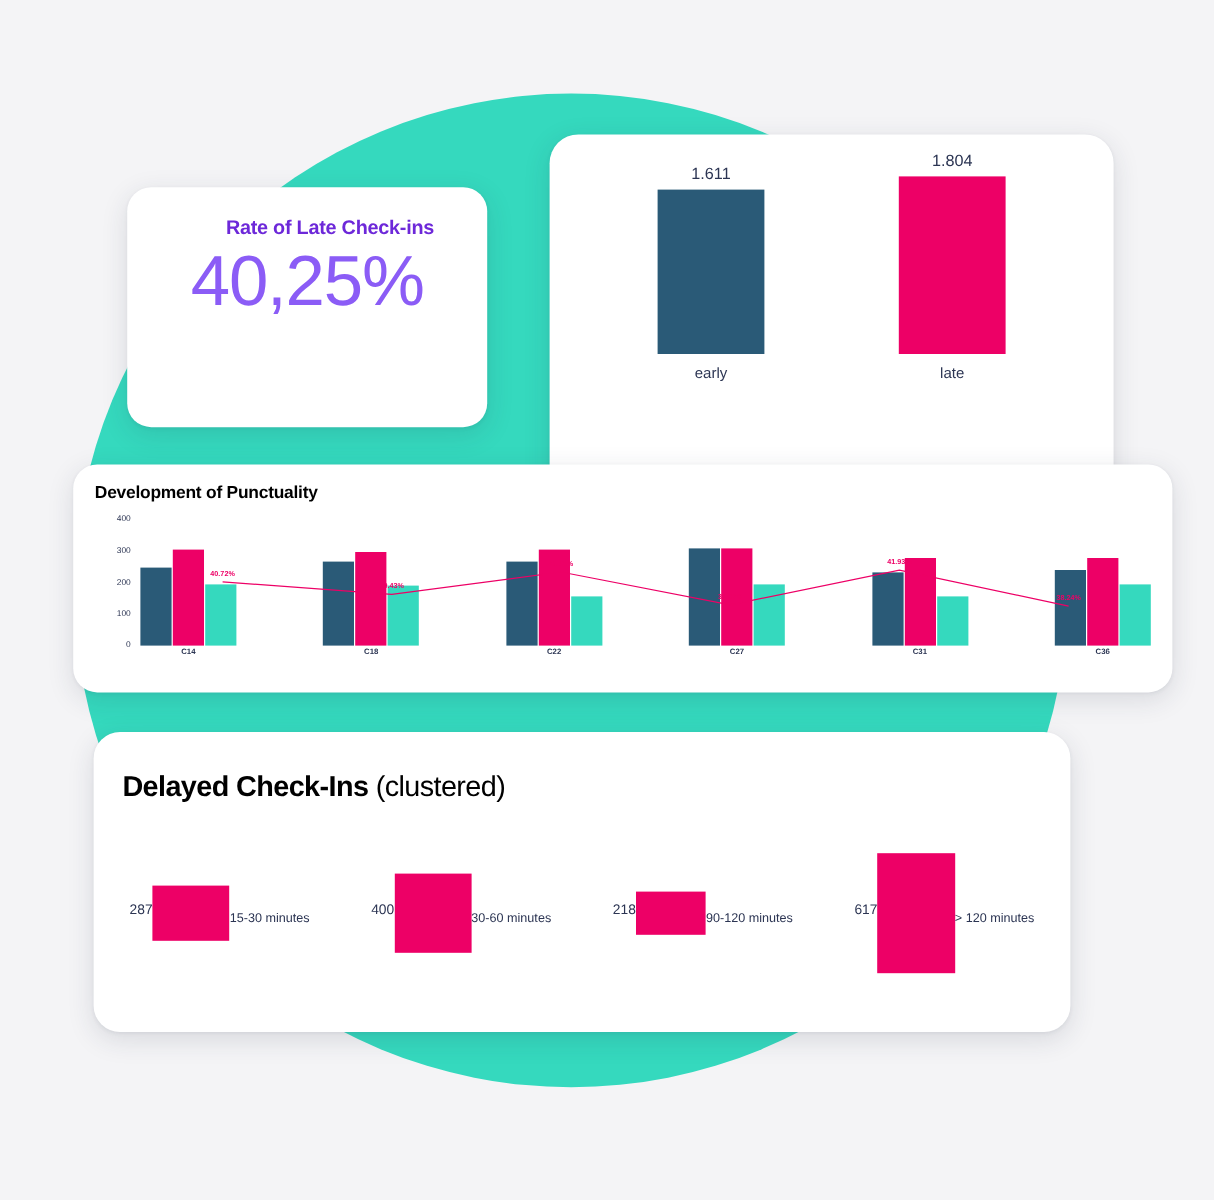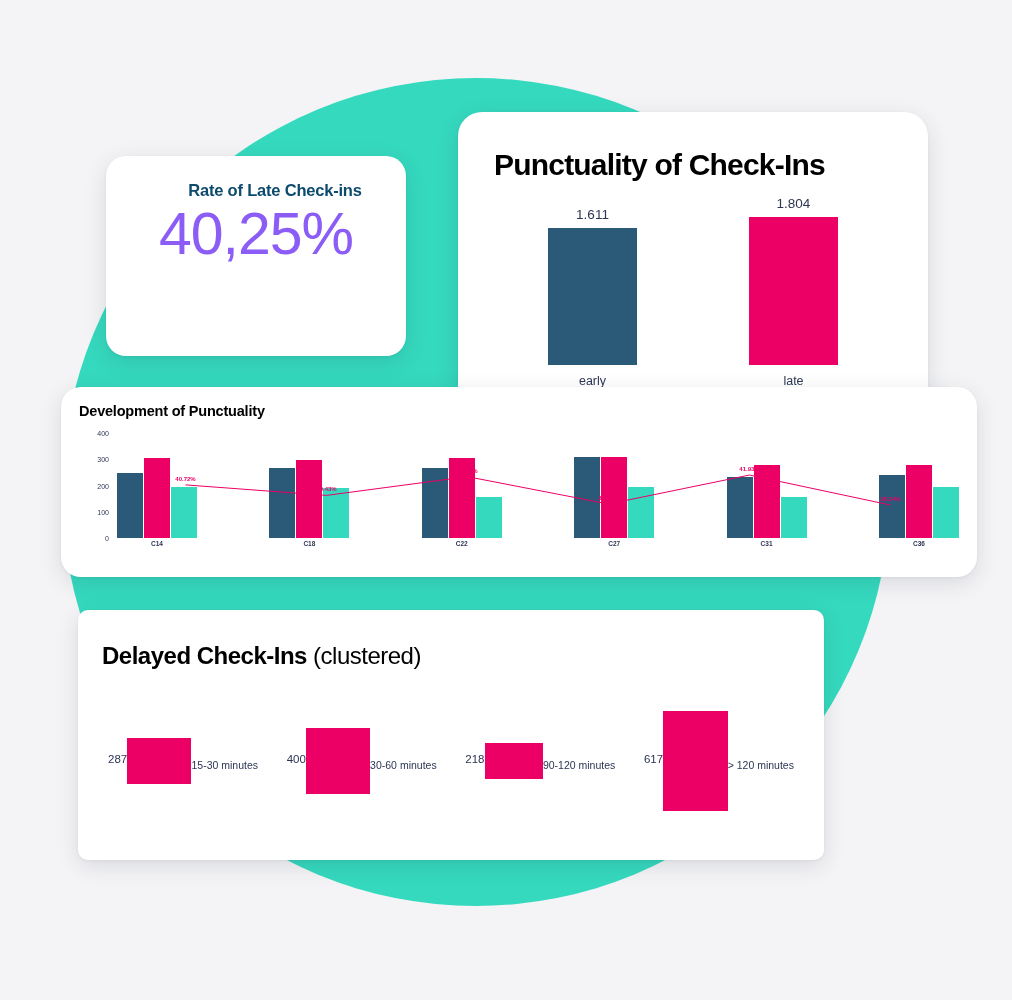--- a/index.html
+++ b/index.html
@@ -26,21 +26,21 @@
     background:#ffffff;
     border-radius:22px;
     box-shadow:0 6px 22px rgba(40,50,70,.13), 0 1px 3px rgba(40,50,70,.06);
     z-index:2;
   }
 
   
   #kpi-card{left:106px;top:156px;width:300px;height:200px;border-radius:20px;}
   #kpi-card .kpi-title{
     text-align:center;margin-top:25px;
-    font-size:16.5px;font-weight:700;color:#0c4a6e;letter-spacing:-.2px;padding-left:38px;
+    font-size:16.5px;font-weight:700;color:#6d28d9;letter-spacing:-.2px;padding-left:38px;
   }
   #kpi-card .kpi-value{
     text-align:center;
     font-size:59px;font-weight:400;color:#8b5cf6;letter-spacing:-1px;
   }
 
   
   #punct-card{left:458px;top:112px;width:470px;height:312px;border-radius:24px;}
   #punct-card .card-title{
     margin:36px 0 0 36px;font-size:30px;font-weight:800;color:#000;letter-spacing:-.8px;
@@ -76,21 +76,21 @@
     display:flex;justify-content:space-between;
   }
   .dev-cat{width:84px;text-align:center;font-size:6.5px;color:#2c3553;font-weight:600;}
   .dev-line-layer{position:absolute;left:38px;right:0;top:0;height:105px;pointer-events:none;}
   .dev-pct{
     position:absolute;transform:translate(-50%,-100%);
     font-size:6px;color:#ed0066;font-weight:700;white-space:nowrap;
   }
 
   
-  #delay-card{left:78px;top:610px;width:746px;height:250px;border-radius:10px;}
+  #delay-card{left:78px;top:610px;width:814px;height:250px;border-radius:22px;}
   #delay-card .card-title{
     margin:32px 0 0 24px;font-size:24px;color:#000;letter-spacing:-.5px;
   }
   #delay-card .card-title .strong{font-weight:800;}
   #delay-card .card-title .light{font-weight:400;}
   .delay-plot{
     position:relative;margin:16px 30px 0 30px;height:150px;
     display:flex;align-items:flex-end;justify-content:space-between;
   }
   .delay-col{width:150px;display:flex;flex-direction:row;align-items:center;justify-content:flex-end;height:100%;}
@@ -104,21 +104,20 @@
 <div id="stage">
 
   <div class="bg-circle"></div>
 
   <div class="card" id="kpi-card">
     <div class="kpi-title">Rate of Late Check-ins</div>
     <div class="kpi-value">40,25%</div>
   </div>
 
   <div class="card" id="punct-card">
-    <div class="card-title">Punctuality of Check-Ins</div>
     <div class="punct-plot" id="punct-plot">
         <div class="punct-col">
           <div class="punct-val">1.611</div>
           <div class="punct-bar" style="height: 137.359px; background: rgb(42, 90, 119);"></div>
           <div class="punct-cat">early</div>
         </div>
         <div class="punct-col">
           <div class="punct-val">1.804</div>
           <div class="punct-bar" style="height: 153.815px; background: rgb(237, 0, 102);"></div>
           <div class="punct-cat">late</div>

